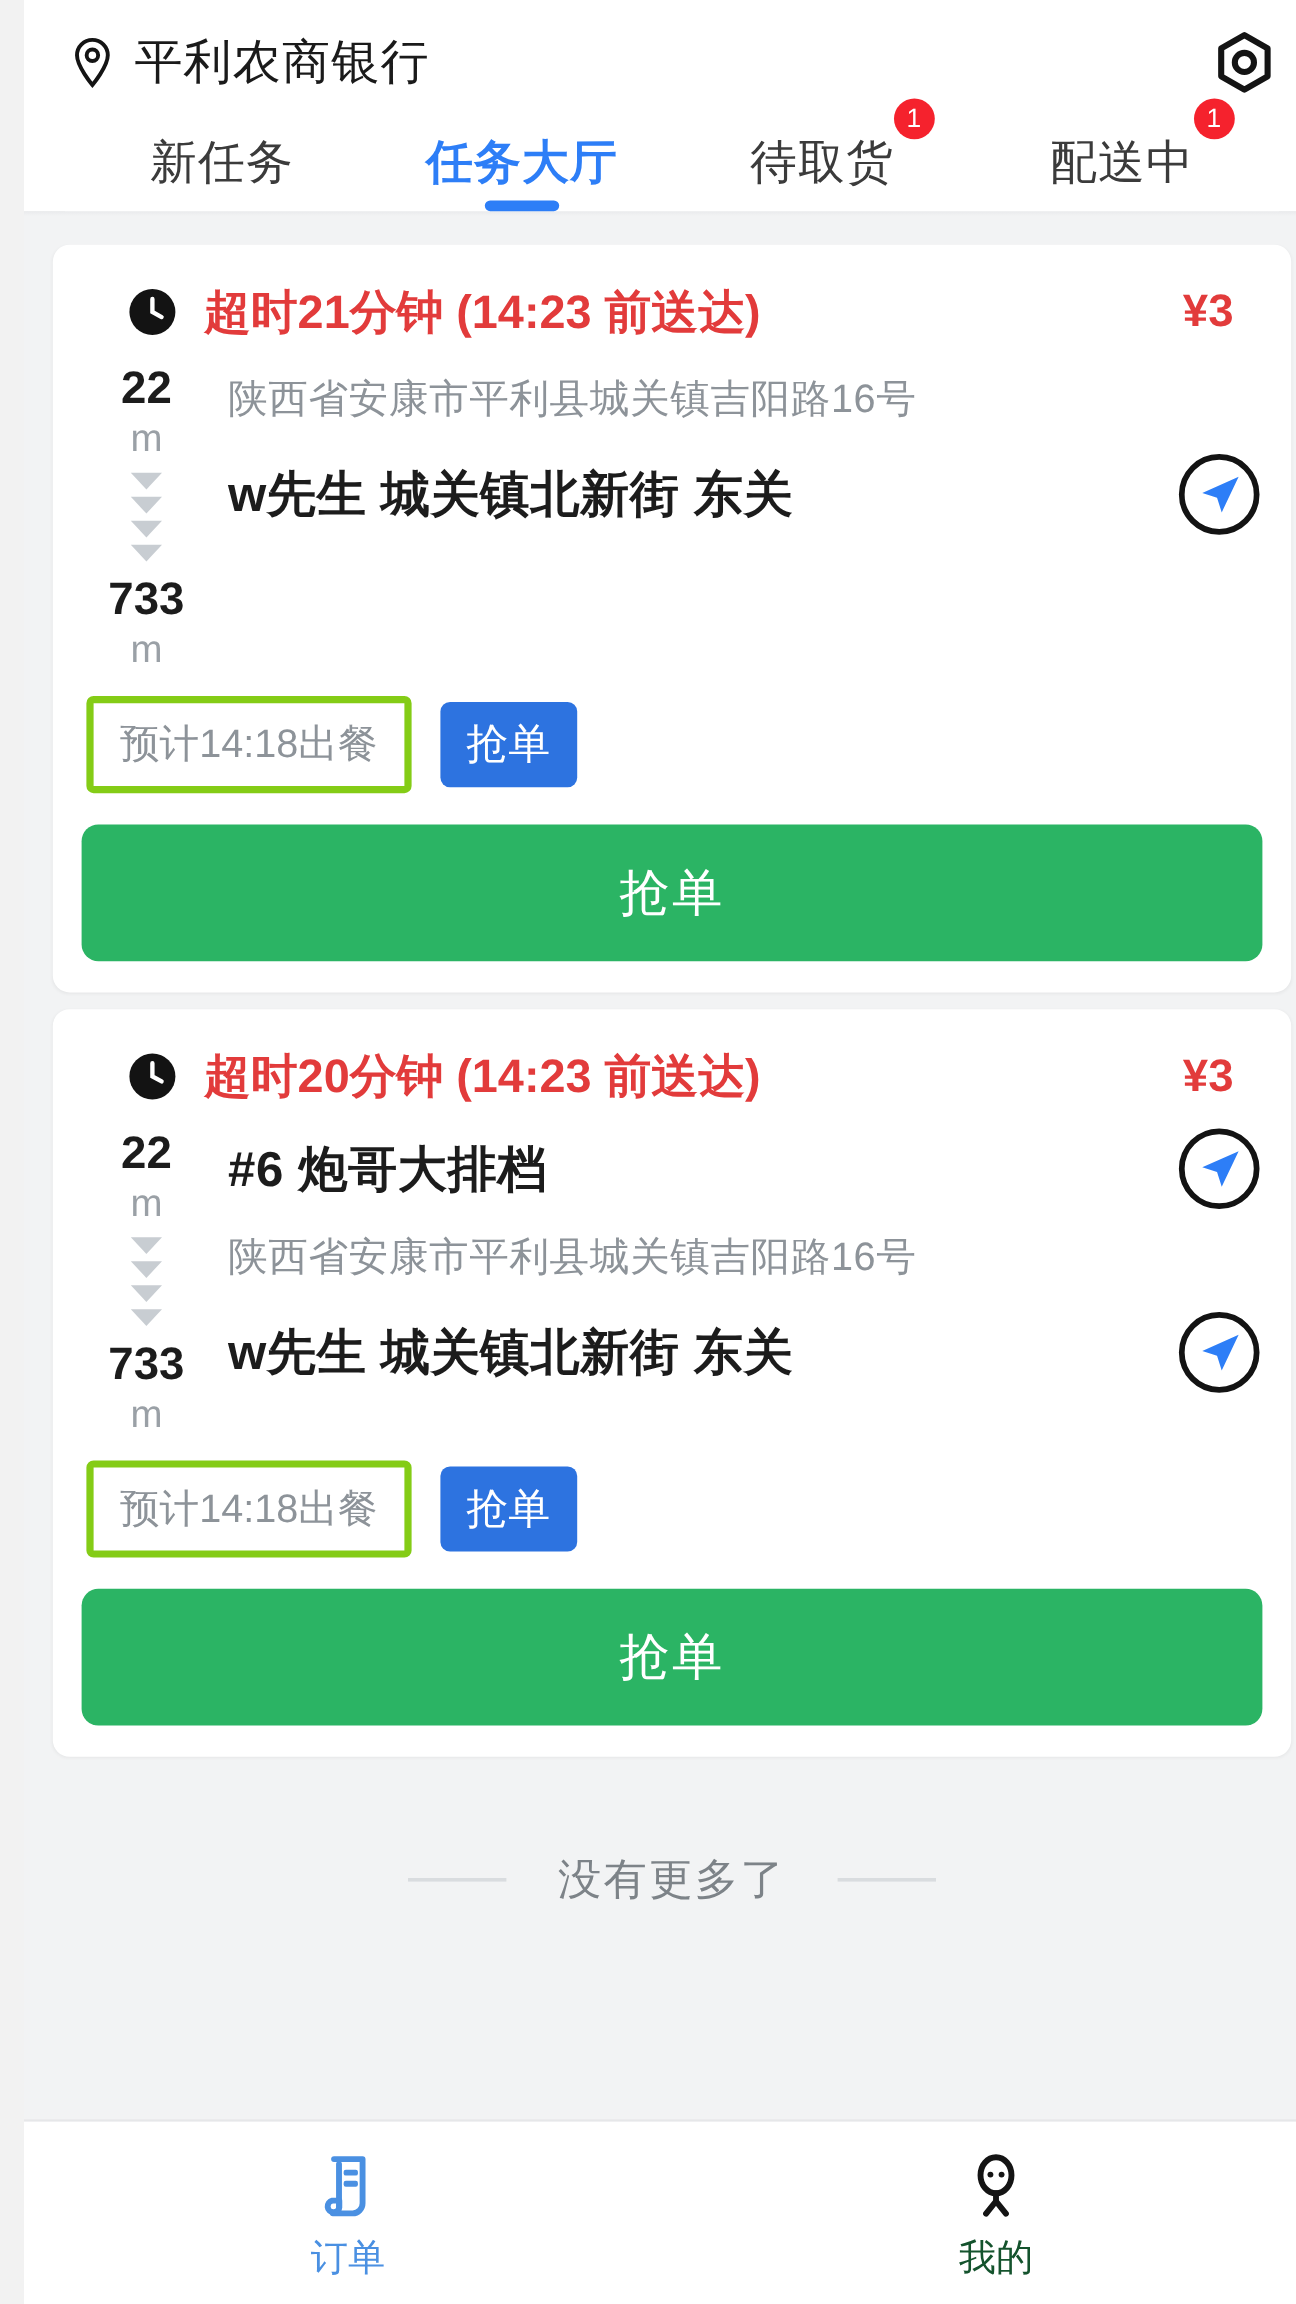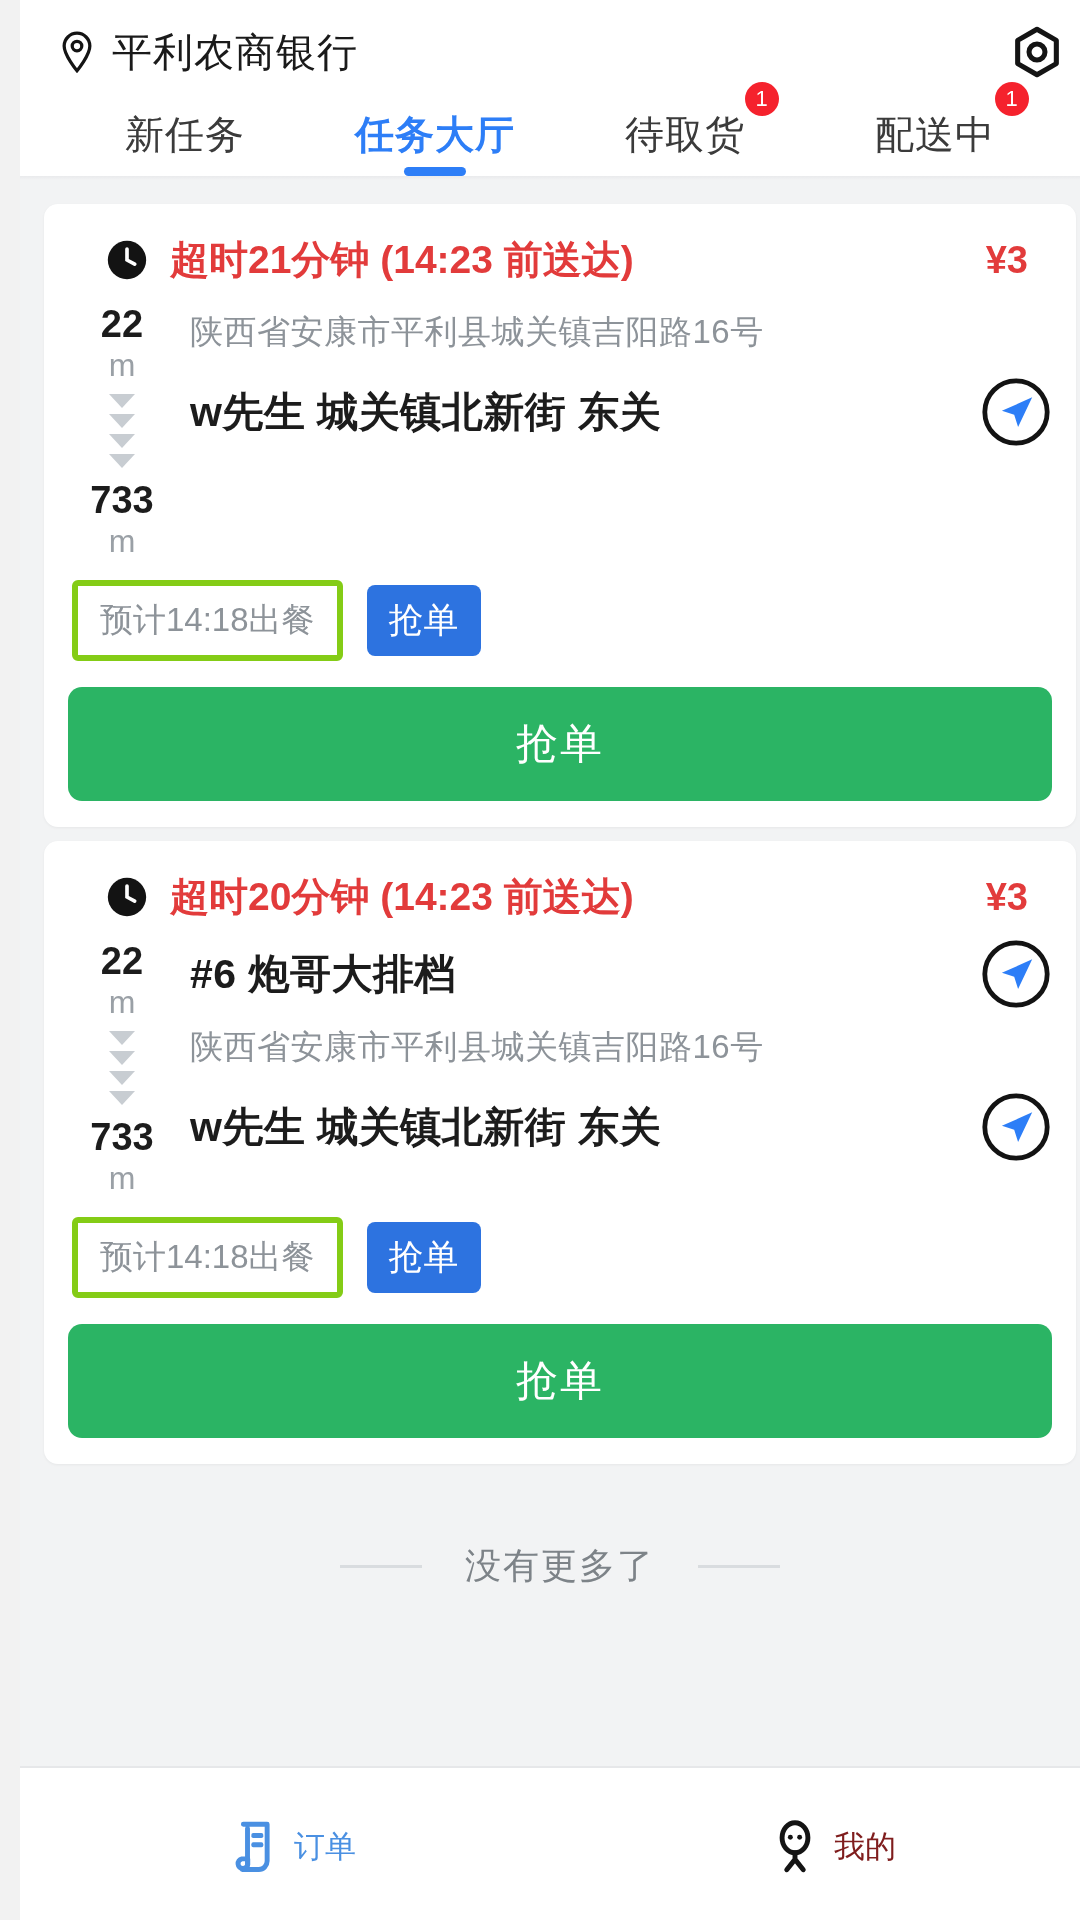--- a/index.html
+++ b/index.html
@@ -161,26 +161,26 @@
 
   
   .tabbar {
     flex:0 0 auto;
     height:154px;
     background:#ffffff;
     border-top:2px solid #e6e7e9;
     display:flex;
   }
   .tabbar-item {
-    flex:1 1 0; display:flex; 
+    flex:1 1 0; display:flex; flex-direction:column;
     align-items:center; justify-content:center; gap:8px;
     padding-top:6px;
   }
   .tabbar-icon { width:62px; height:62px; }
-  .tabbar-label { font-size:31px; color:#7f1d1d; }
+  .tabbar-label { font-size:31px; color:#14532d; }
   .tabbar-item.active .tabbar-label { color:#4a90e2; }
 </style>
 </head>
 <body>
 
 <div id="app">
 
   <div class="header">
     <div class="header-top">
       <span class="loc-pin">

